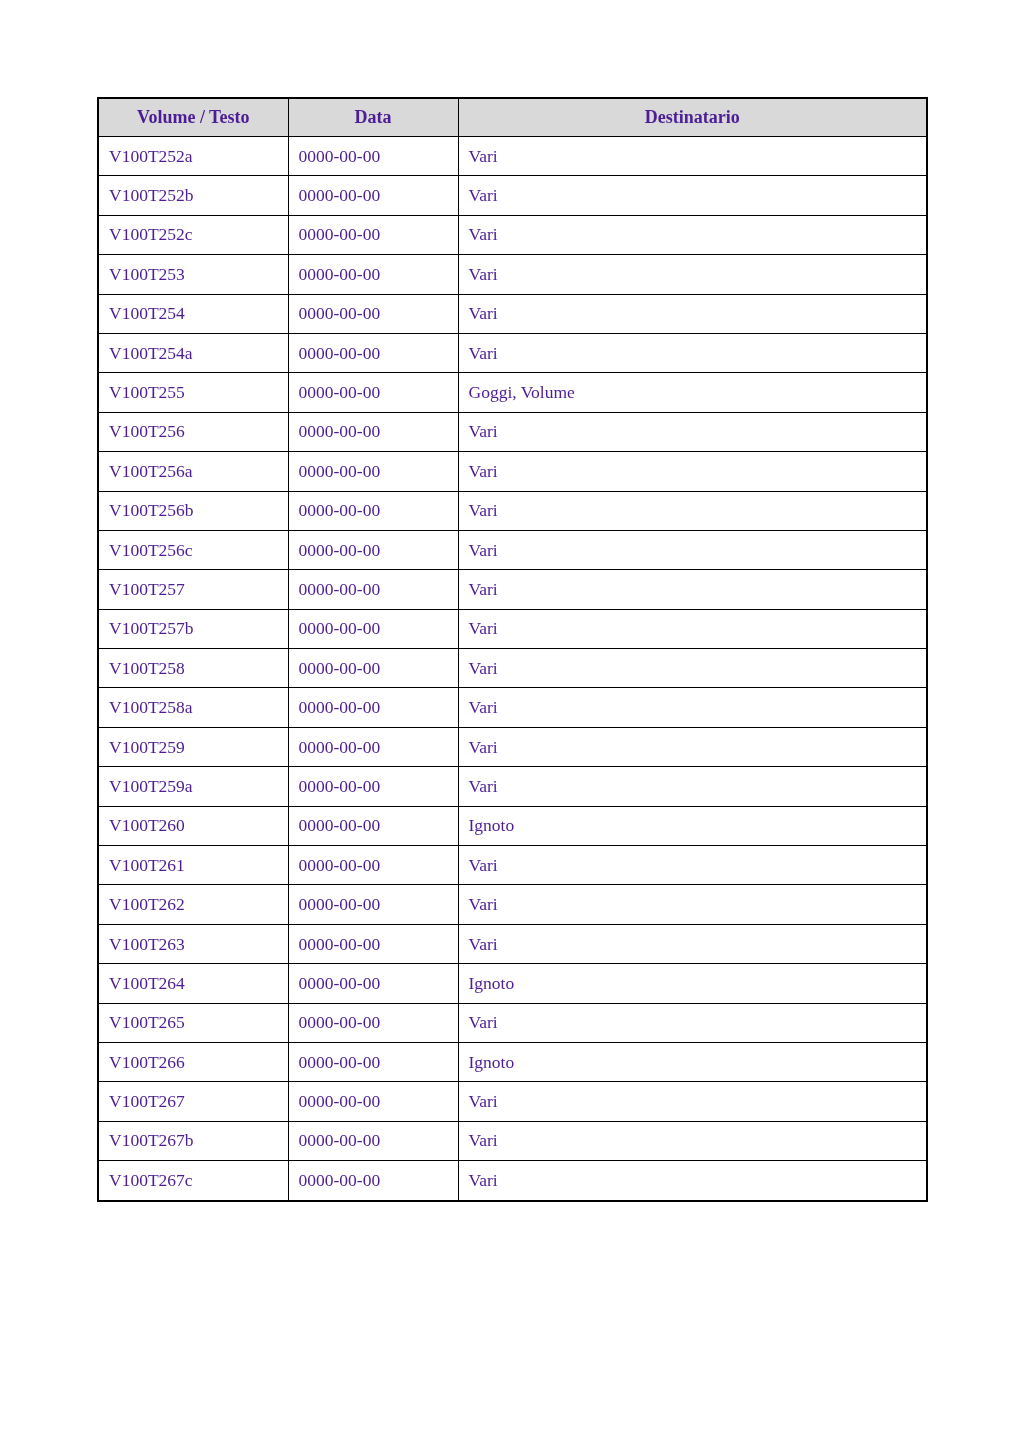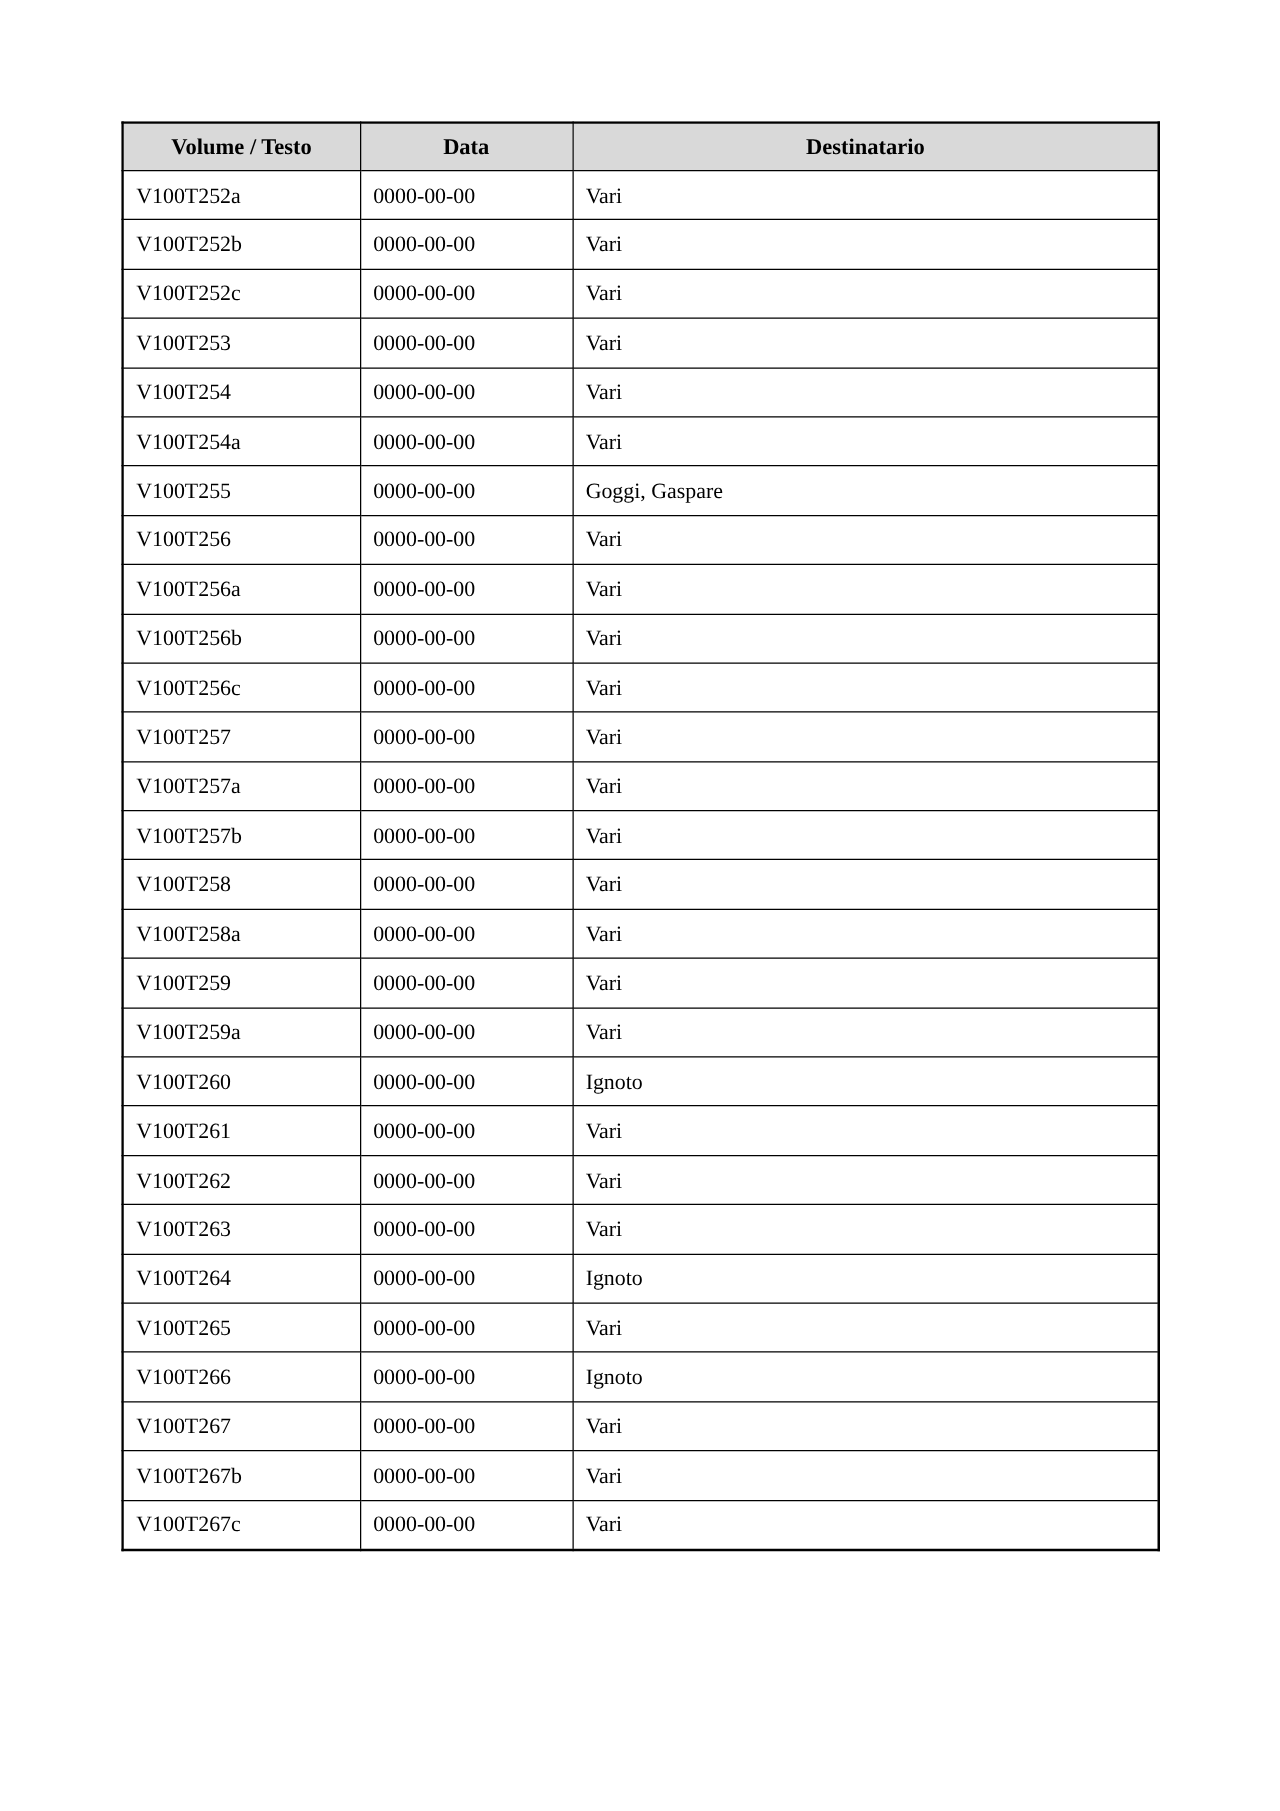--- a/index.html
+++ b/index.html
@@ -22,21 +22,21 @@
     top: 97px;
     width: 832px;
     height: 1216px;
     overflow: hidden;
   }
   table.volumes {
     border-collapse: collapse;
     table-layout: fixed;
     width: 829px;
     border: 2px solid #000000;
-    color: #000000;
+    color: #4c1d95;
   }
   table.volumes th,
   table.volumes td {
     border: 1px solid #000000;
     overflow: hidden;
     white-space: nowrap;
   }
   table.volumes th {
     background: #d9d9d9;
     font-weight: bold;
@@ -103,21 +103,21 @@
           <td>Vari</td>
         </tr>
           <tr style="">
           <td>V100T254a</td>
           <td>0000-00-00</td>
           <td>Vari</td>
         </tr>
           <tr style="">
           <td>V100T255</td>
           <td>0000-00-00</td>
-          <td>Goggi, Gaspare</td>
+          <td>Goggi, Volume</td>
         </tr>
           <tr style="">
           <td>V100T256</td>
           <td>0000-00-00</td>
           <td>Vari</td>
         </tr>
           <tr style="">
           <td>V100T256a</td>
           <td>0000-00-00</td>
           <td>Vari</td>
@@ -127,25 +127,20 @@
           <td>0000-00-00</td>
           <td>Vari</td>
         </tr>
           <tr style="">
           <td>V100T256c</td>
           <td>0000-00-00</td>
           <td>Vari</td>
         </tr>
           <tr style="">
           <td>V100T257</td>
-          <td>0000-00-00</td>
-          <td>Vari</td>
-        </tr>
-          <tr style="">
-          <td>V100T257a</td>
           <td>0000-00-00</td>
           <td>Vari</td>
         </tr>
           <tr style="">
           <td>V100T257b</td>
           <td>0000-00-00</td>
           <td>Vari</td>
         </tr>
           <tr style="">
           <td>V100T258</td>

